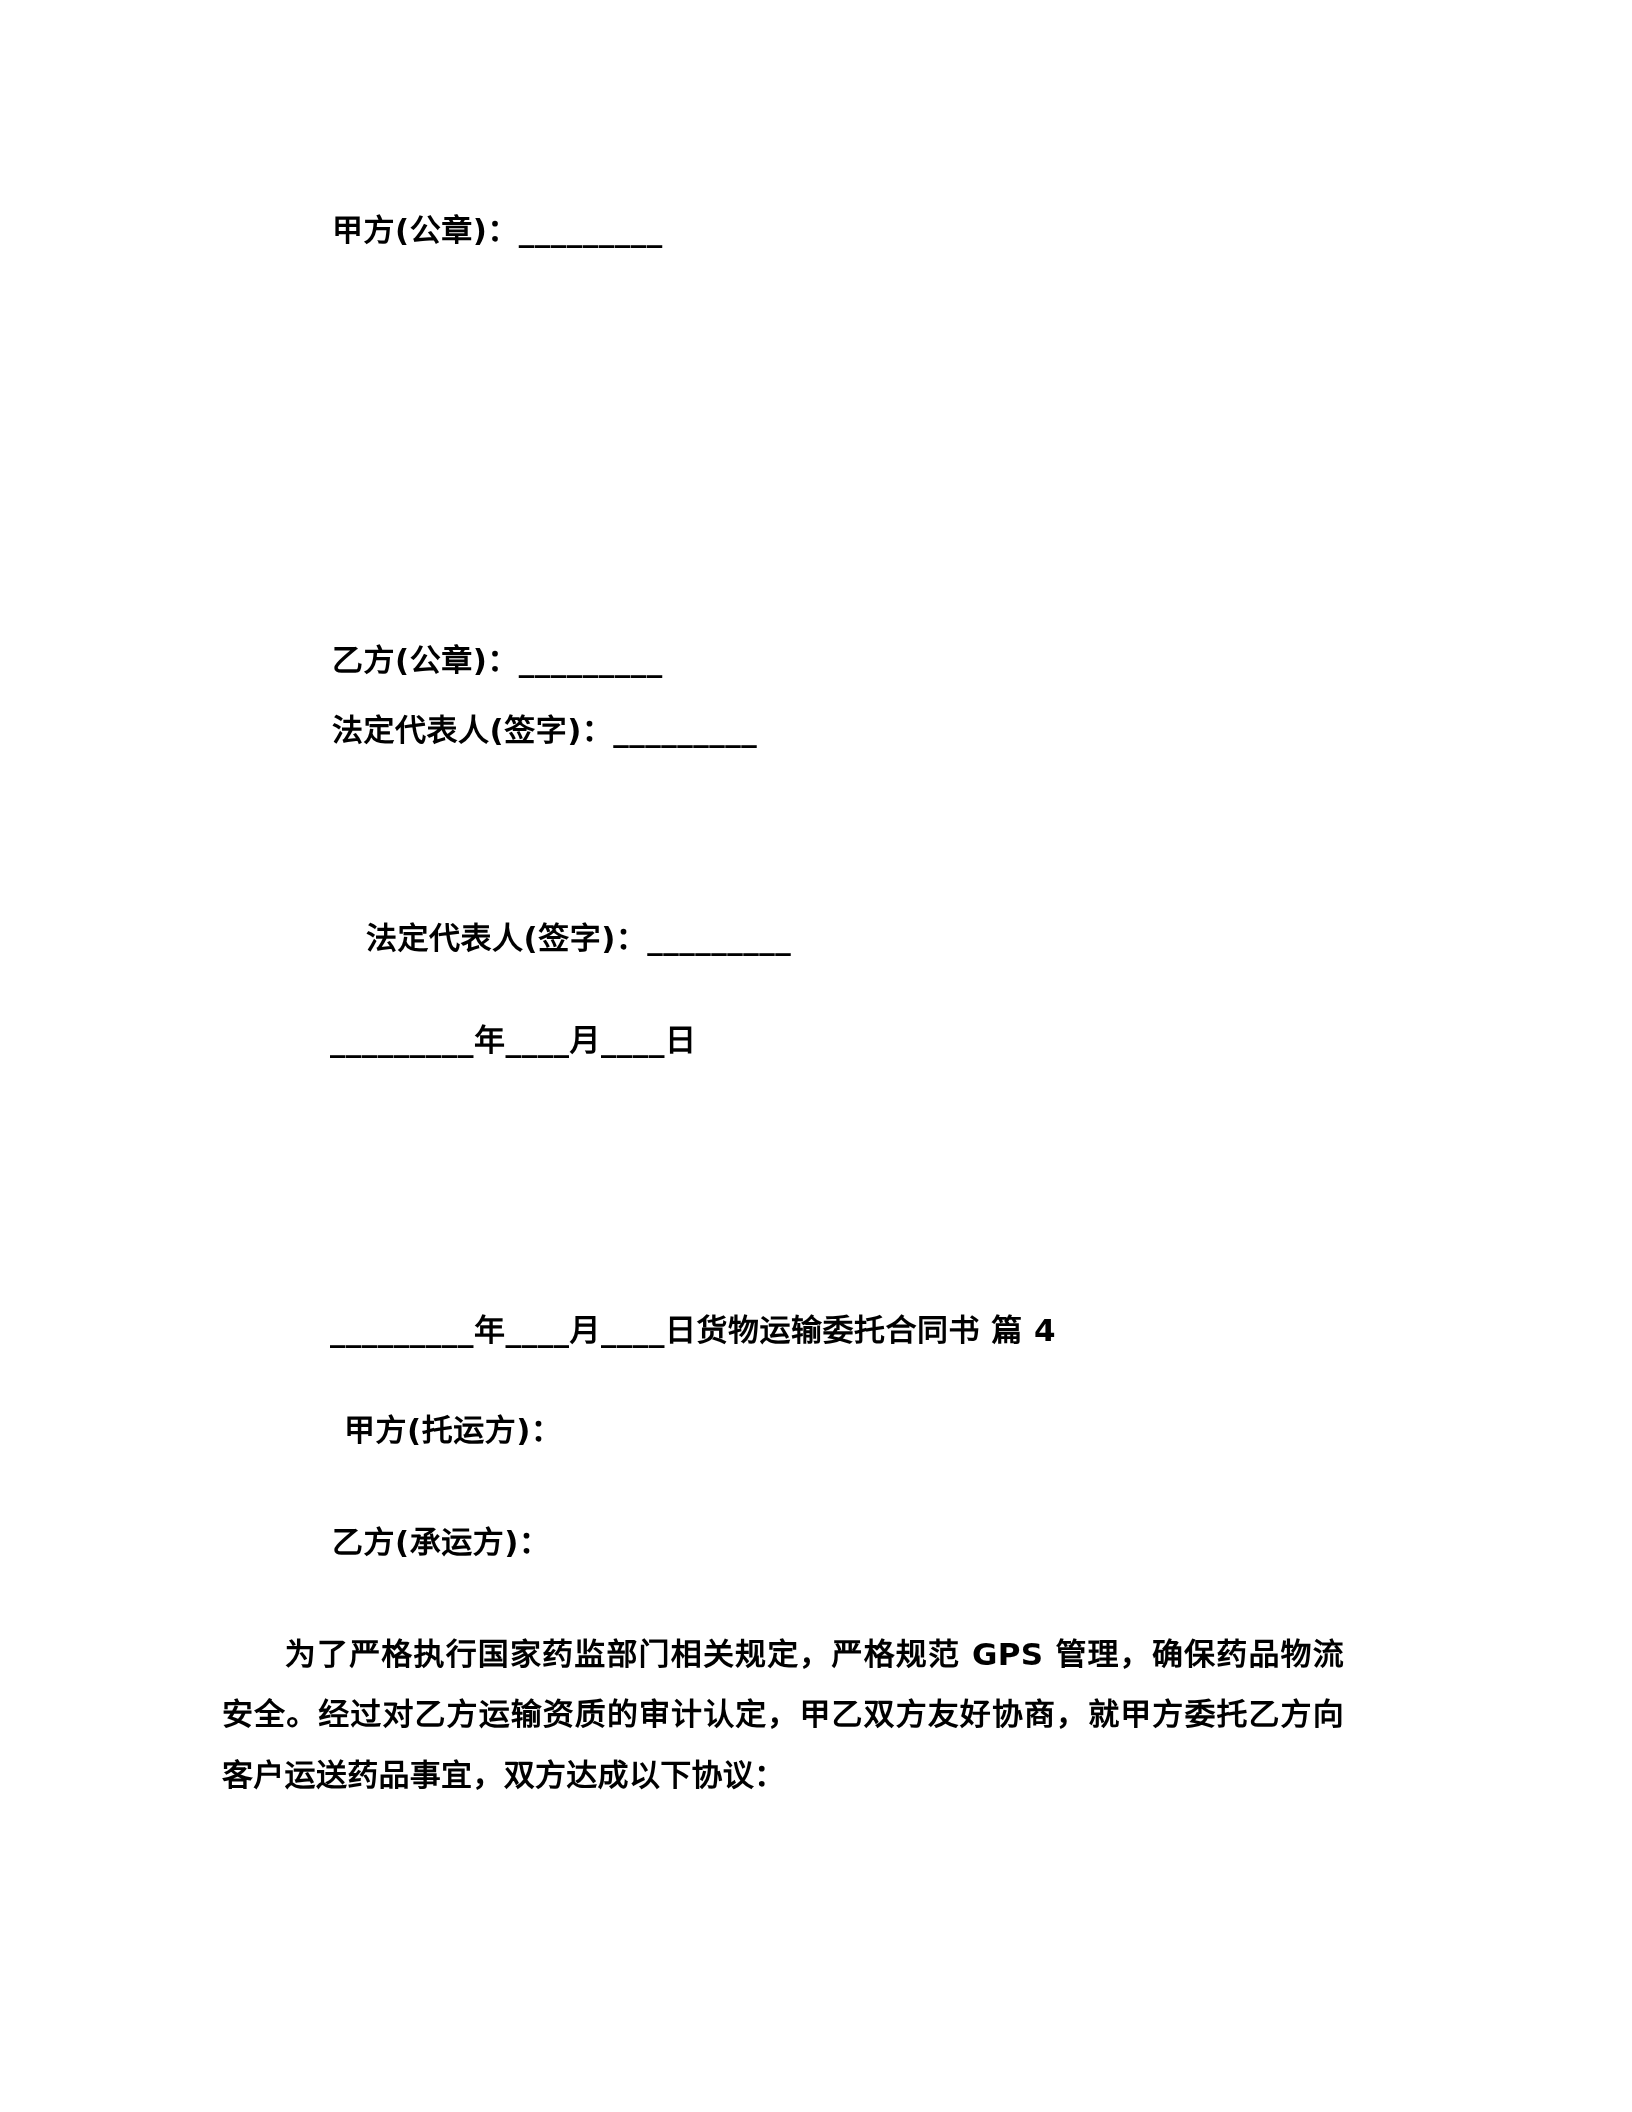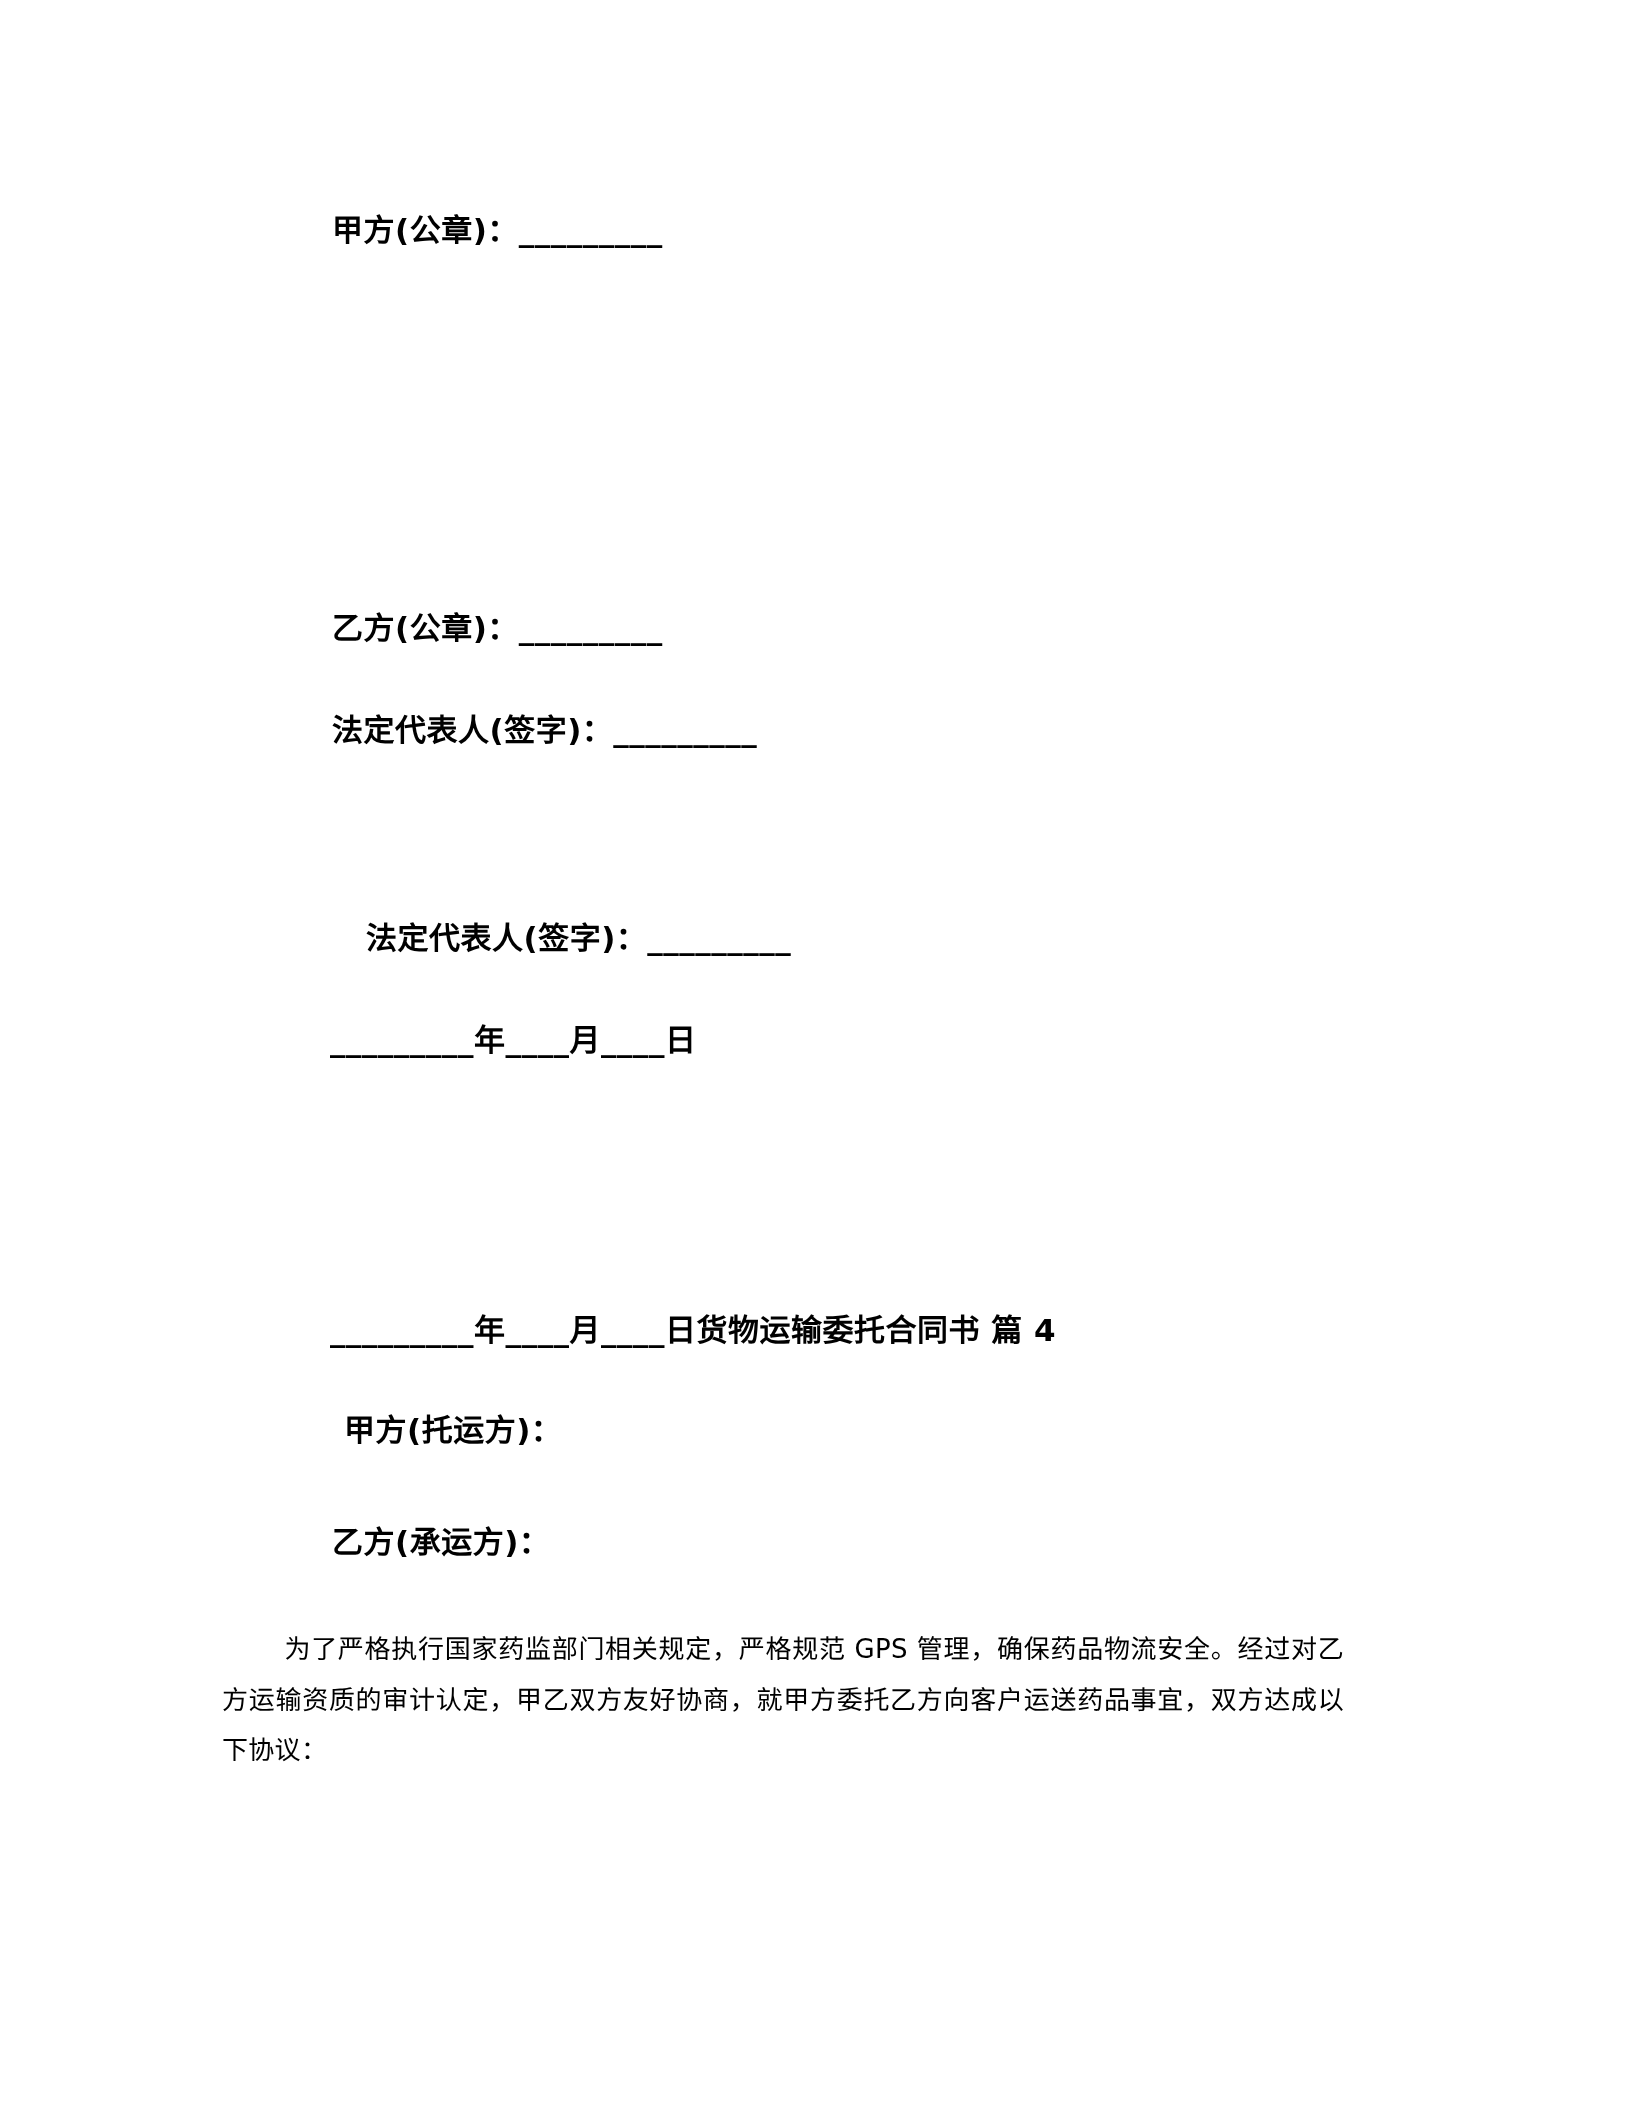--- a/index.html
+++ b/index.html
@@ -31,31 +31,31 @@
   }
   .line {
     font-weight: bold;
     font-size: 31px;
     line-height: 1.55;
     letter-spacing: 0.5px;
     color: #000;
     white-space: pre-wrap;
   }
   .para {
-    font-weight: normal;
-    font-size: 26px;
+    font-weight: bold;
+    font-size: 31px;
     line-height: 1.95;
     letter-spacing: 0.3px;
     color: #000;
     text-align: justify;
     text-justify: inter-ideograph;
   }
   
   .b-jiafang       { position: absolute; left: 332px; top: 190px; }
-  .b-yifang        { position: absolute; left: 332px; top: 588px; }
+  .b-yifang        { position: absolute; left: 332px; top: 620px; }
   .b-faren1        { position: absolute; left: 332px; top: 690px; }
   .b-faren2        { position: absolute; left: 366px; top: 898px; }
   .b-date1         { position: absolute; left: 330px; top: 1000px; text-align: center; }
   .b-title2        { position: absolute; left: 330px; top: 1290px; }
   .b-tuoyun        { position: absolute; left: 344px; top: 1390px; }
   .b-chengyun      { position: absolute; left: 332px; top: 1502px; text-align: right; }
   .b-body          { position: absolute; left: 222px; top: 1608px; width: 1122px; }
   .indent { display: inline-block; width: 62px; }
 </style>
 </head>

